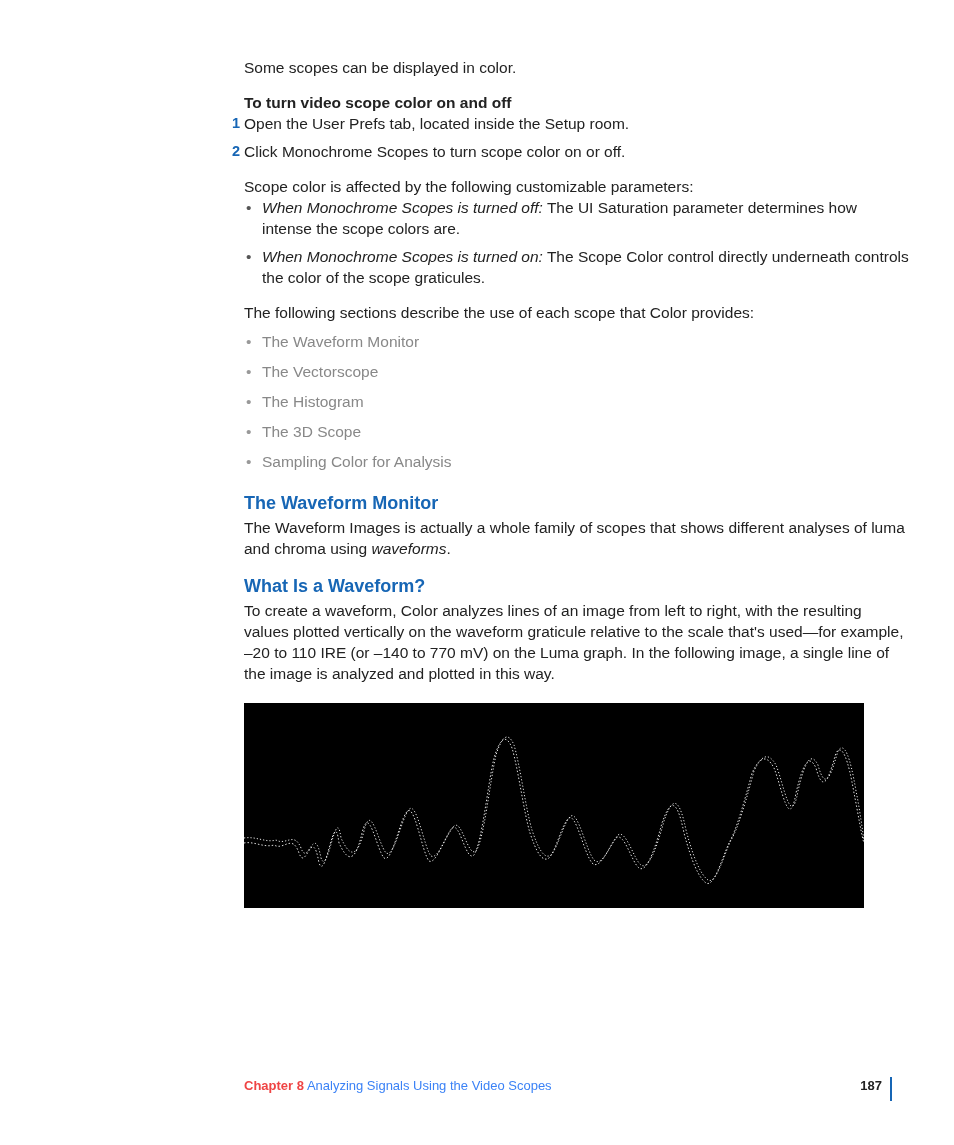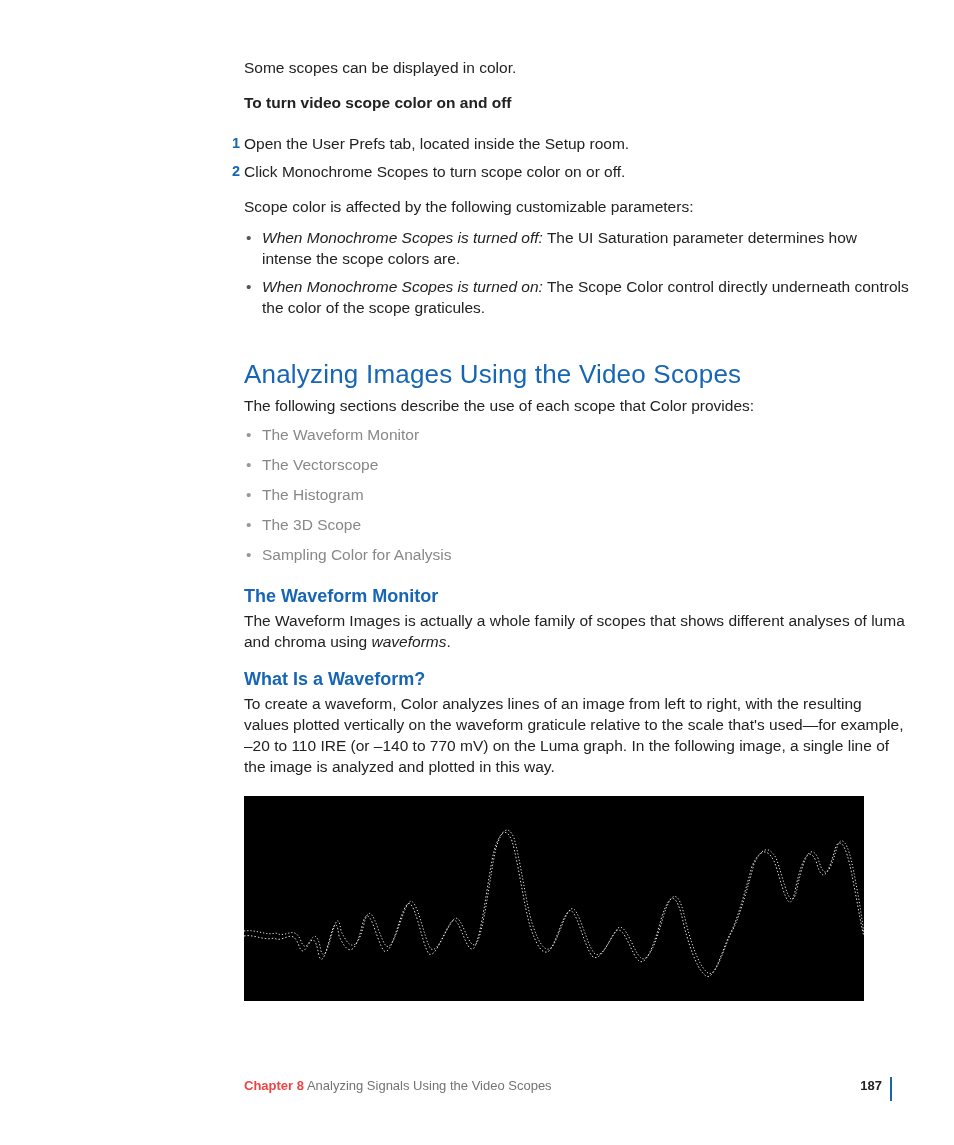--- a/index.html
+++ b/index.html
@@ -27,21 +27,21 @@
   .num-step .num {
     position: absolute;
     left: -20px;
     top: 0;
     color: #1766b5;
     font-weight: 700;
     font-size: 14.5px;
     width: 16px;
     text-align: right;
   }
-  .lead-para { margin-top: 14px; margin-bottom: 10px; }
+  .lead-para { margin-top: 14px; margin-bottom: 0; }
   ul.bul { list-style: none; margin-left: 0; margin-bottom: 14px; }
   ul.bul li { position: relative; padding-left: 18px; margin-bottom: 8px; }
   ul.bul li .dot {
     position: absolute; left: 2px; top: 0;
     color: #555;
   }
   .ital { font-style: italic; }
   h1.section {
     color: #1766b5;
     font-weight: 400;
@@ -81,38 +81,38 @@
     position: absolute;
     bottom: 50px;
     left: 244px;
     right: 72px;
     display: flex;
     justify-content: space-between;
     align-items: center;
     font-size: 13px;
   }
   .footer .chapter-label { font-weight: 700; color: #ef4444; }
-  .footer .chapter-title { color: #737373; }
+  .footer .chapter-title { color: #3b82f6; }
   .footer .pnum { font-weight: 700; color: #222; }
   .footer-rule {
     position: absolute;
     right: 62px;
     bottom: 44px;
     width: 2px;
     height: 24px;
     background: #1766b5;
   }
 </style>
 </head>
 <body>
 
 <div class="page">
   <div class="para">Some scopes can be displayed in color.</div>
 
-  <div class="para bold" style="margin-bottom:20px;">To turn video scope color on and off</div>
+  <div class="para bold" style="margin-bottom:0;">To turn video scope color on and off</div>
 
   <div class="num-step">
     <span class="num">1</span>
     <span>Open the User Prefs tab, located inside the Setup room.</span>
   </div>
   <div class="num-step">
     <span class="num">2</span>
     <span>Click Monochrome Scopes to turn scope color on or off.</span>
   </div>
 
@@ -122,21 +122,20 @@
     <li>
       <span class="dot">•</span>
       <span class="ital">When Monochrome Scopes is turned off:</span><span>  The UI Saturation parameter determines how intense the scope colors are.</span>
     </li>
     <li>
       <span class="dot">•</span>
       <span class="ital">When Monochrome Scopes is turned on:</span><span>  The Scope Color control directly underneath controls the color of the scope graticules.</span>
     </li>
   </ul>
 
-  <h1 class="section">Analyzing Images Using the Video Scopes</h1>
   <div class="para" style="margin-bottom:8px;">The following sections describe the use of each scope that Color provides:</div>
 
   <ul class="toc">
     <li><span class="dot">•</span><span class="link">The Waveform Monitor</span></li>
     <li><span class="dot">•</span><span class="link">The Vectorscope</span></li>
     <li><span class="dot">•</span><span class="link">The Histogram</span></li>
     <li><span class="dot">•</span><span class="link">The 3D Scope</span></li>
     <li><span class="dot">•</span><span class="link">Sampling Color for Analysis</span></li>
   </ul>
 

